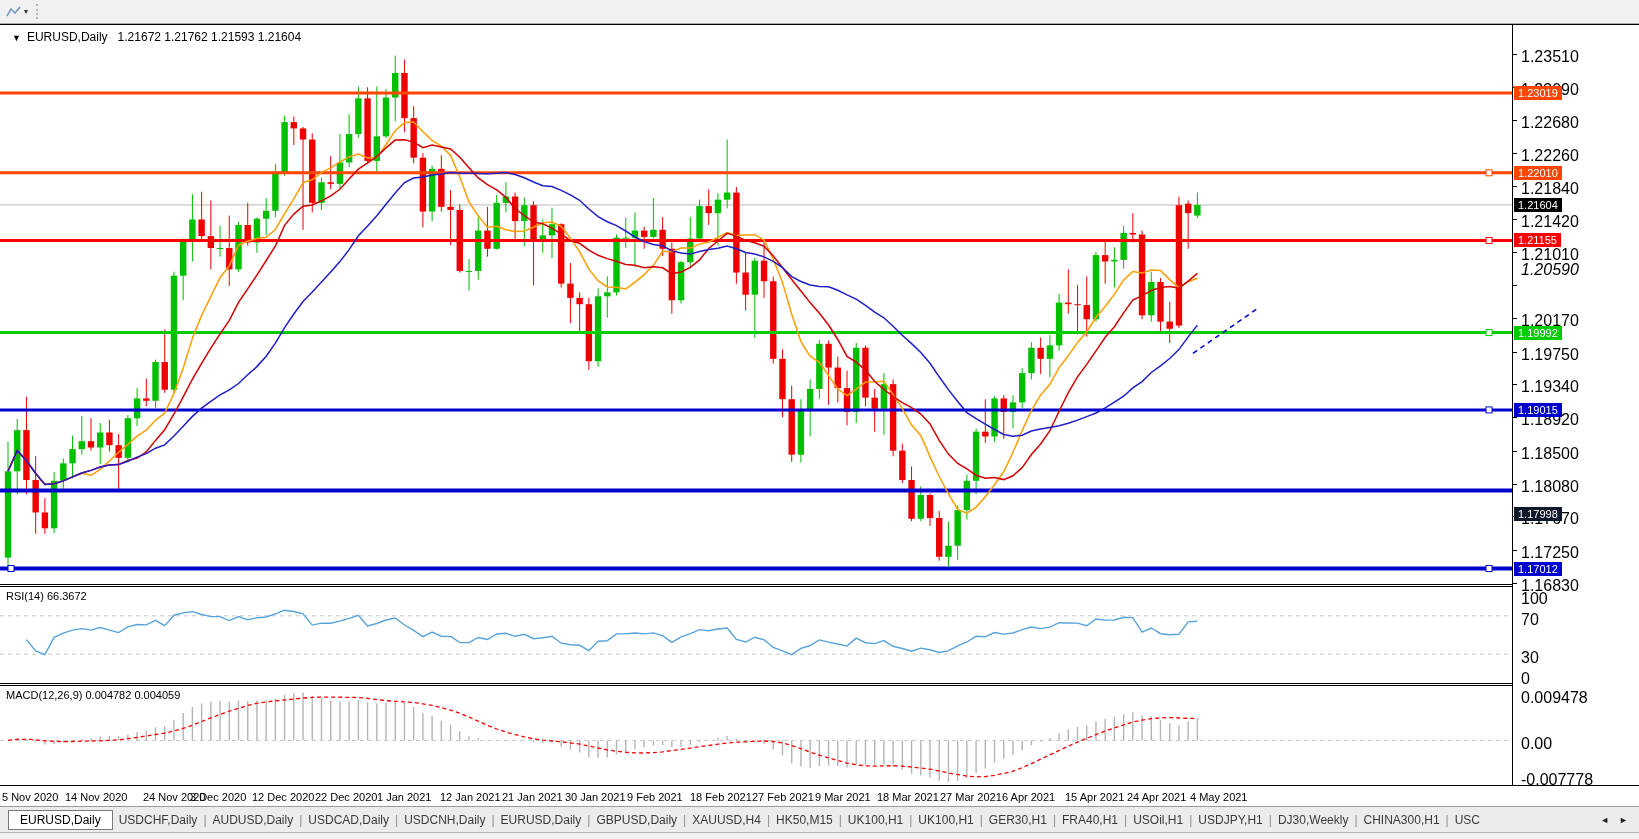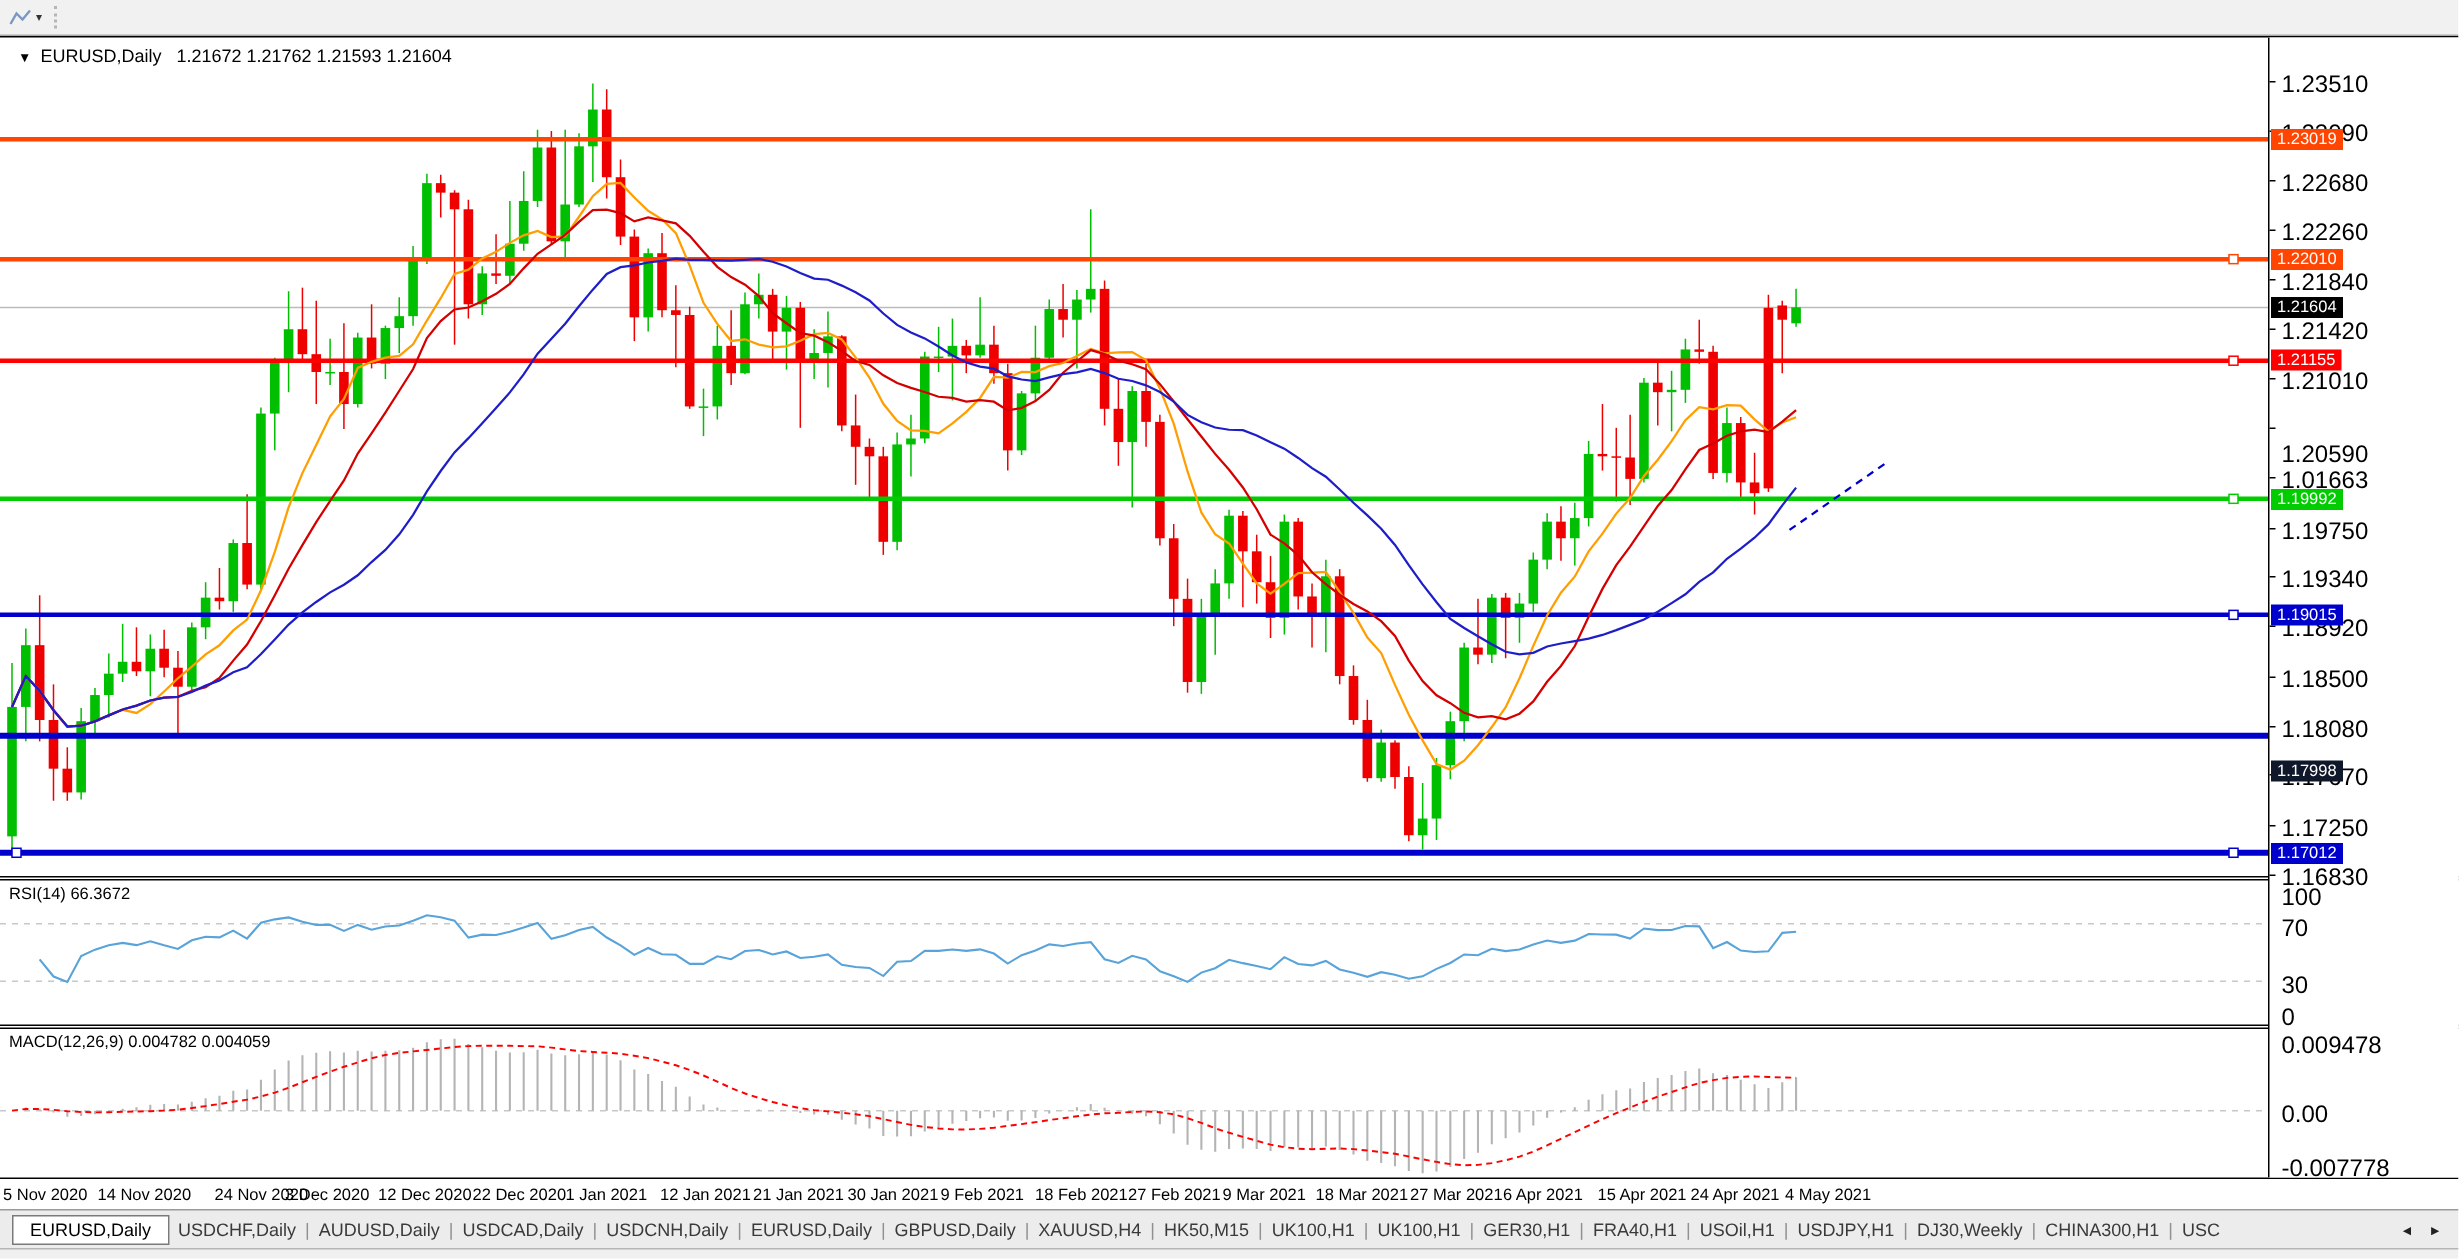--- a/index.html
+++ b/index.html
@@ -521,23 +521,23 @@
         <div class="tick-label" style="top: 89px;">1.22680</div>
         <div class="tick-dash" style="top: 128px;"></div>
         <div class="tick-label" style="top: 122px;">1.22260</div>
         <div class="tick-dash" style="top: 161px;"></div>
         <div class="tick-label" style="top: 155px;">1.21840</div>
         <div class="tick-dash" style="top: 194px;"></div>
         <div class="tick-label" style="top: 188px;">1.21420</div>
         <div class="tick-dash" style="top: 227px;"></div>
         <div class="tick-label" style="top: 221px;">1.21010</div>
         <div class="tick-dash" style="top: 260px;"></div>
-        <div class="tick-label" style="top: 270px;">1.20590</div>
+        <div class="tick-label" style="top: 236px; font-style: italic;">1.20590</div>
         <div class="tick-dash" style="top: 293px;"></div>
-        <div class="tick-label" style="top: 287px;">1.01663</div>
+        <div class="tick-label" style="top: 287px;">1.20170</div>
         <div class="tick-dash" style="top: 327px;"></div>
         <div class="tick-label" style="top: 321px;">1.19750</div>
         <div class="tick-dash" style="top: 359px;"></div>
         <div class="tick-label" style="top: 353px;">1.19340</div>
         <div class="tick-dash" style="top: 392px;"></div>
         <div class="tick-label" style="top: 386px;">1.18920</div>
         <div class="tick-dash" style="top: 426px;"></div>
         <div class="tick-label" style="top: 420px;">1.18500</div>
         <div class="tick-dash" style="top: 459px;"></div>
         <div class="tick-label" style="top: 453px;">1.18080</div>

